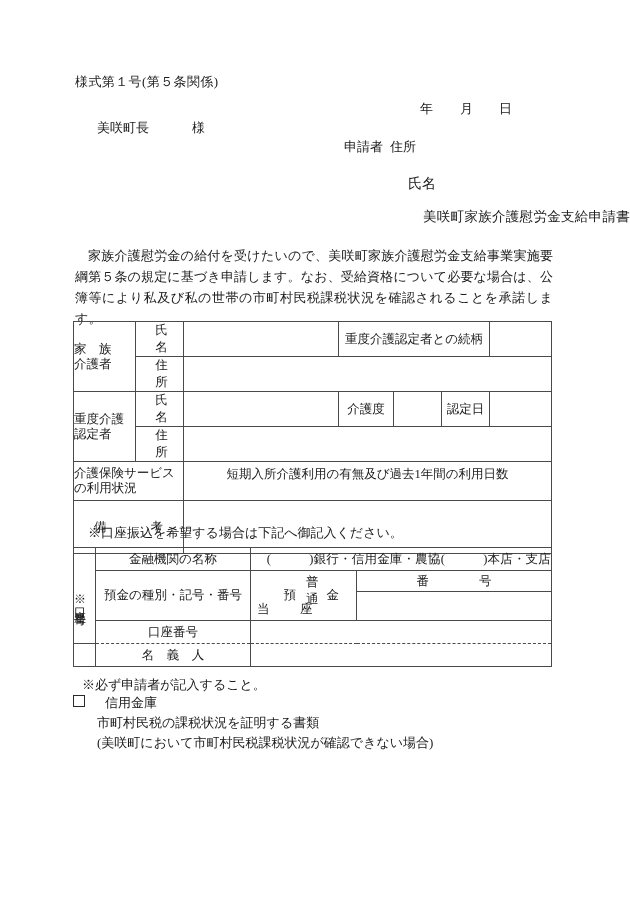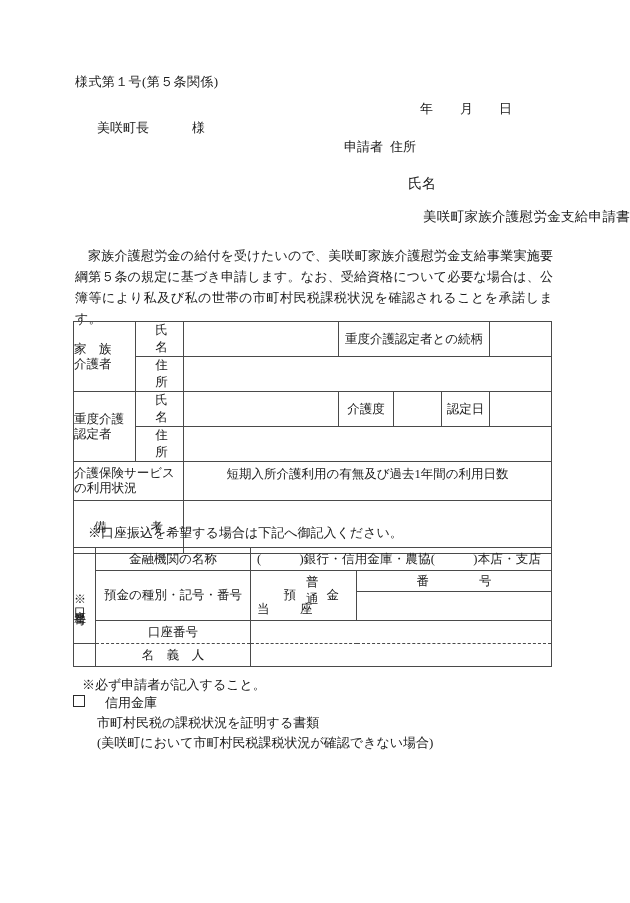--- a/index.html
+++ b/index.html
@@ -157,20 +157,21 @@
     display: flex;
     align-items: center;
     justify-content: center;
     font-size: 12px;
   }
 
   .fin-inst {
     padding-left: 6px;
     letter-spacing: 0.2px;
     white-space: nowrap;
+    text-align: right;
   }
 
   
   .deposit-kind {
     position: relative;
     height: 100%;
     font-size: 12.5px;
   }
   .dk-futsuu {
     position: absolute; left: 23px; top: 3px;

